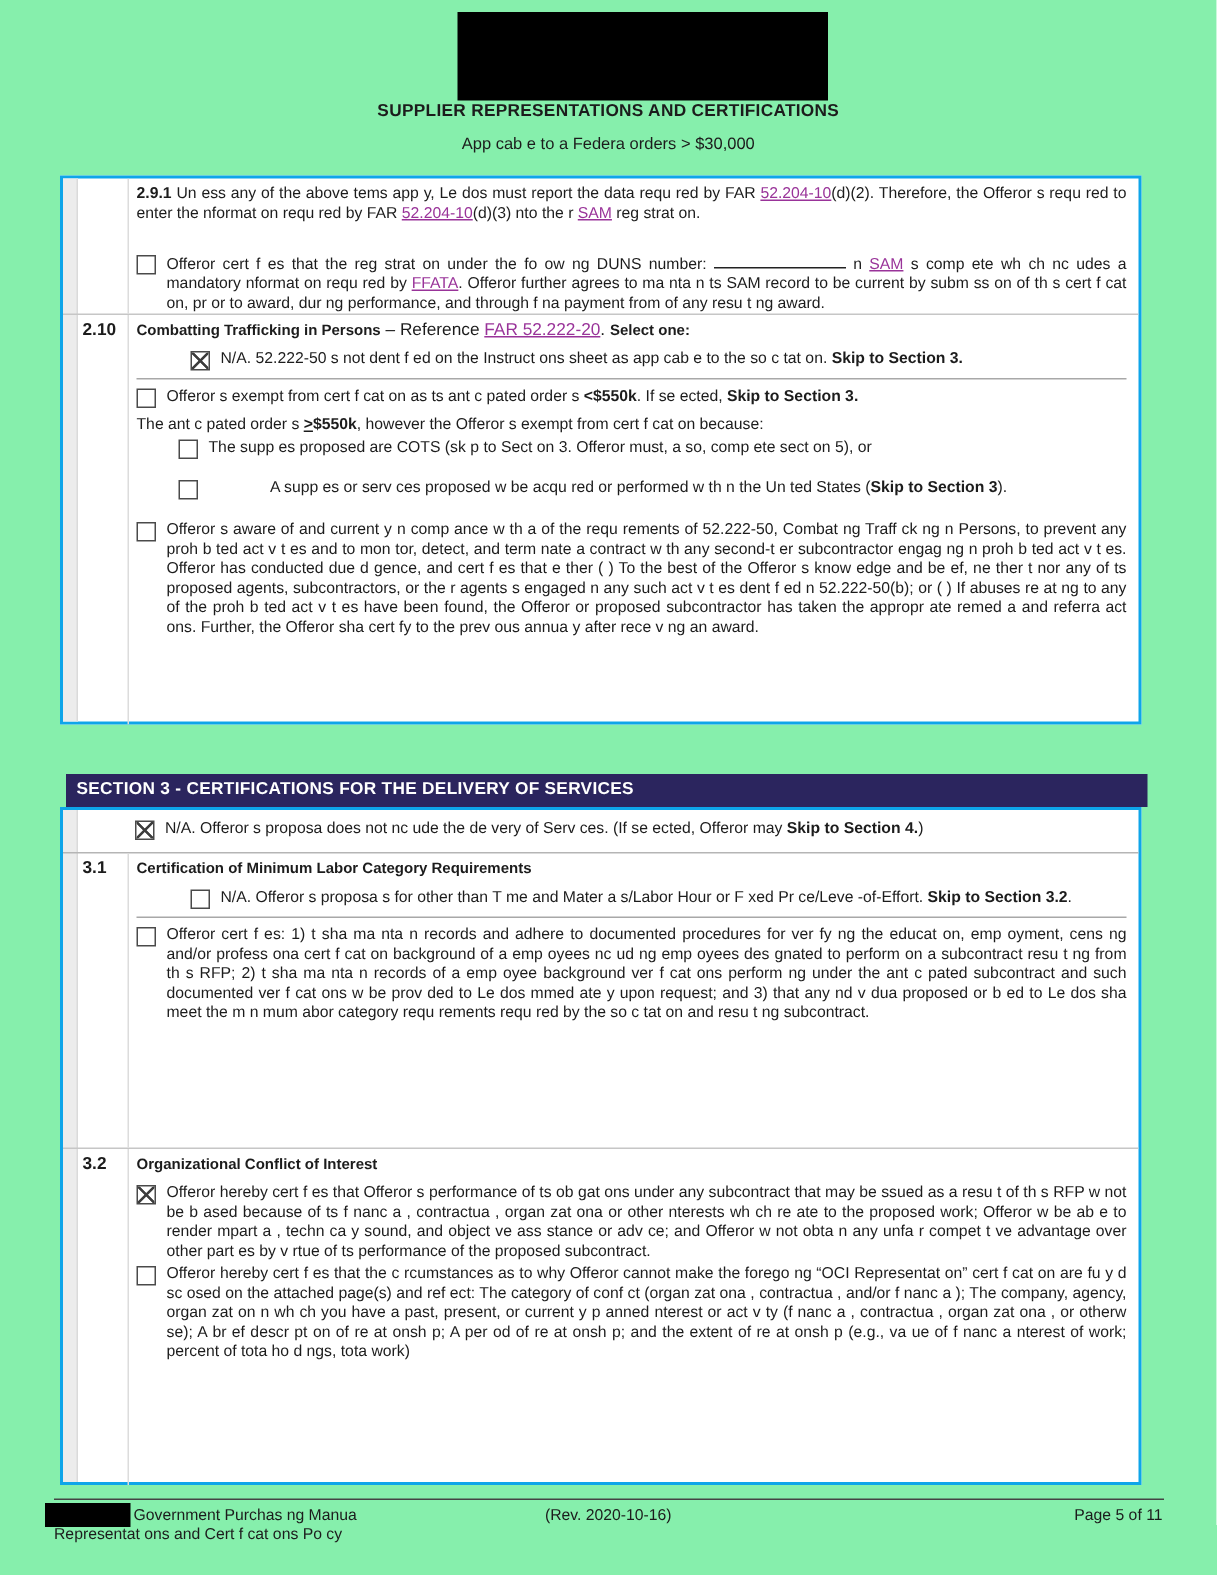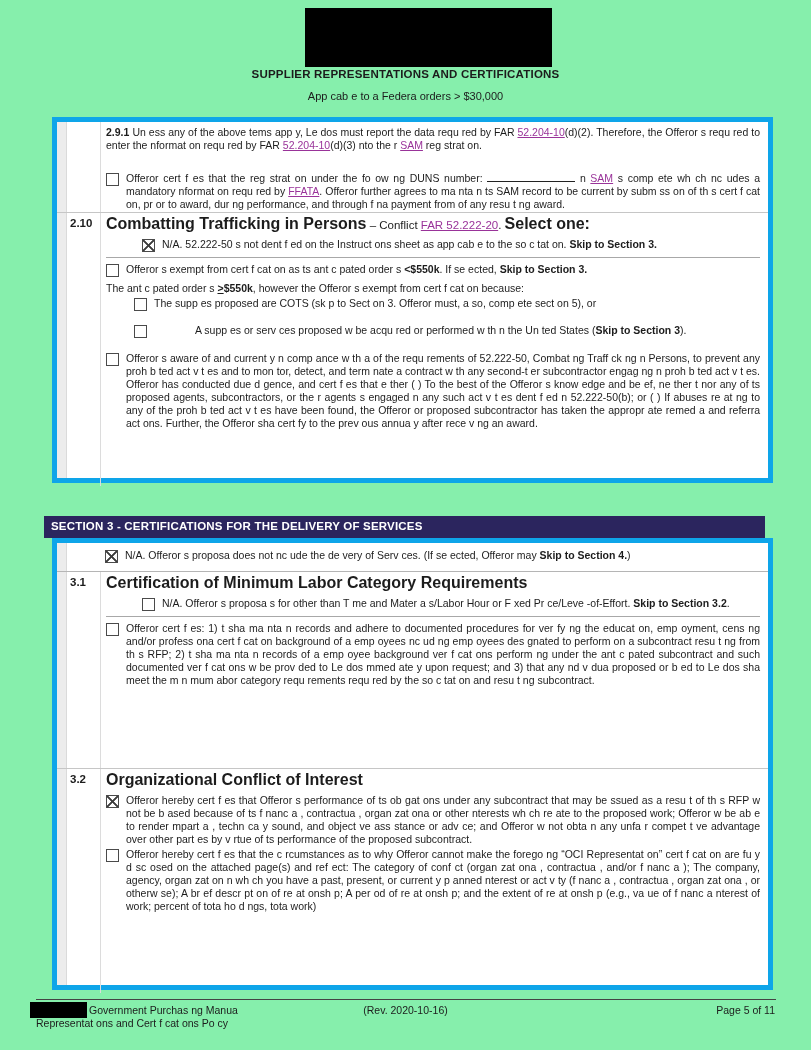--- a/index.html
+++ b/index.html
@@ -7,37 +7,37 @@
     position:relative; width:811px; height:1050px; background:#86efac;
     font-family:"Liberation Sans", sans-serif; font-size:10.5px; line-height:13px;
     color:#1c1c1c; overflow:hidden;
   }
   .redact { background:#000; position:absolute; }
   .redact-logo { left:305px; top:8px; width:247px; height:59px; }
   .doc-title { position:absolute; left:0; right:0; top:68px; text-align:center;
     font-weight:bold; font-size:11.5px; letter-spacing:.2px; }
   .doc-subtitle { position:absolute; left:0; right:0; top:90px; text-align:center; font-size:11px; }
 
-  .tbl { position:absolute; left:52px; width:721px; border:5px solid #0ea5e9;
+  .tbl { position:absolute; left:40px; width:721px; border:2px solid #0ea5e9;
     box-sizing:border-box; background:#fff; }
   .tbl::before { content:""; position:absolute; left:0; top:0; bottom:0; width:9px;
     background:#ececec; border-right:1px solid #dadada; }
   .tbl1 { top:117px; height:366px; }
   .tbl2 { top:538px; height:452px; }
 
   .sec-row { display:flex; padding-left:10px; box-sizing:border-box; overflow:hidden; position:relative; }
   .row-border-top { border-top:1px solid #c6c6c6; }
   .row-border-bottom { border-bottom:1px solid #b5b5b5; }
   .num { flex:0 0 33px; width:33px; font-weight:bold; font-size:11.5px;
     padding:4px 0 0 3px; box-sizing:border-box; }
   .body { flex:1; border-left:1px solid #dcdcdc; padding:4px 8px 3px 5px; min-width:0; box-sizing:border-box; }
   .body.no-divider { border-left:none; }
 
   .h-line { font-size:11.5px; margin-bottom:6px; }
-  .h-line b { font-size:16px; }
+  .h-line b { font-size:10px; }
   .para { text-align:justify; }
 
   .cbline { display:flex; gap:7px; align-items:flex-start; }
   .cbtext { flex:1; min-width:0; }
   .cbtext.just { text-align:justify; }
   .cb { flex:0 0 11px; width:11px; height:11px; border:1px solid #4a4a4a;
     box-sizing:content-box; background:#fff; margin-top:1px; cursor:pointer; }
   .cb.checked {
     background-image:
       linear-gradient(45deg,  transparent 43%, #3c3c3c 46%, #3c3c3c 54%, transparent 57%),
@@ -89,21 +89,21 @@
             <span>Offeror cert f es that the reg strat on under the fo  ow ng DUNS number: </span><span class="blank"></span><span> n </span><a class="lnk">SAM</a><span>  s comp ete wh ch  nc udes a  mandatory  nformat on requ red by </span><a class="lnk">FFATA</a><span>. Offeror further agrees to ma nta n  ts SAM record to be current by subm ss on of th s cert f cat on, pr or to award, dur ng performance, and through f na  payment from of any resu t ng award.</span>
           </span>
         </div>
       </div>
     </div>
 
     <div class="sec-row row-border-top" style="height:274px;">
       <div class="num">2.10</div>
       <div class="body">
         <div class="h-line">
-          <b>Combatting Trafficking in Persons</b><span> – Conflict </span><a class="lnk">FAR 52.222-20</a><span>. </span><b>Select one:</b>
+          <b>Combatting Trafficking in Persons</b><span> – Reference </span><a class="lnk">FAR 52.222-20</a><span>. </span><b>Select one:</b>
         </div>
         <div class="cbline na-underline">
           <span class="cb checked"></span>
           <span class="cbtext">
             <span>N/A. 52.222-50  s not  dent f ed on the Instruct ons sheet as app cab e to the so  c tat on. </span><b>Skip to Section 3.</b>
           </span>
         </div>
         <div class="cbline mb5">
           <span class="cb"></span>
           <span class="cbtext">

